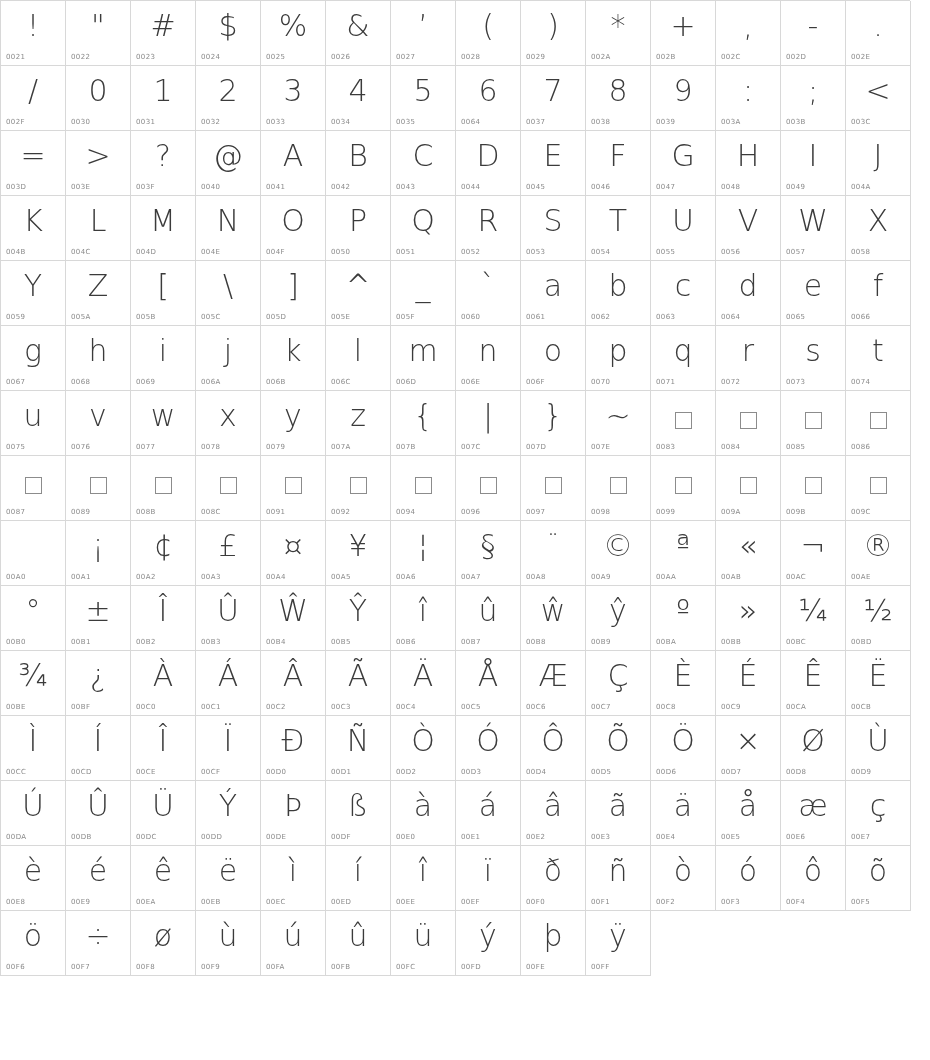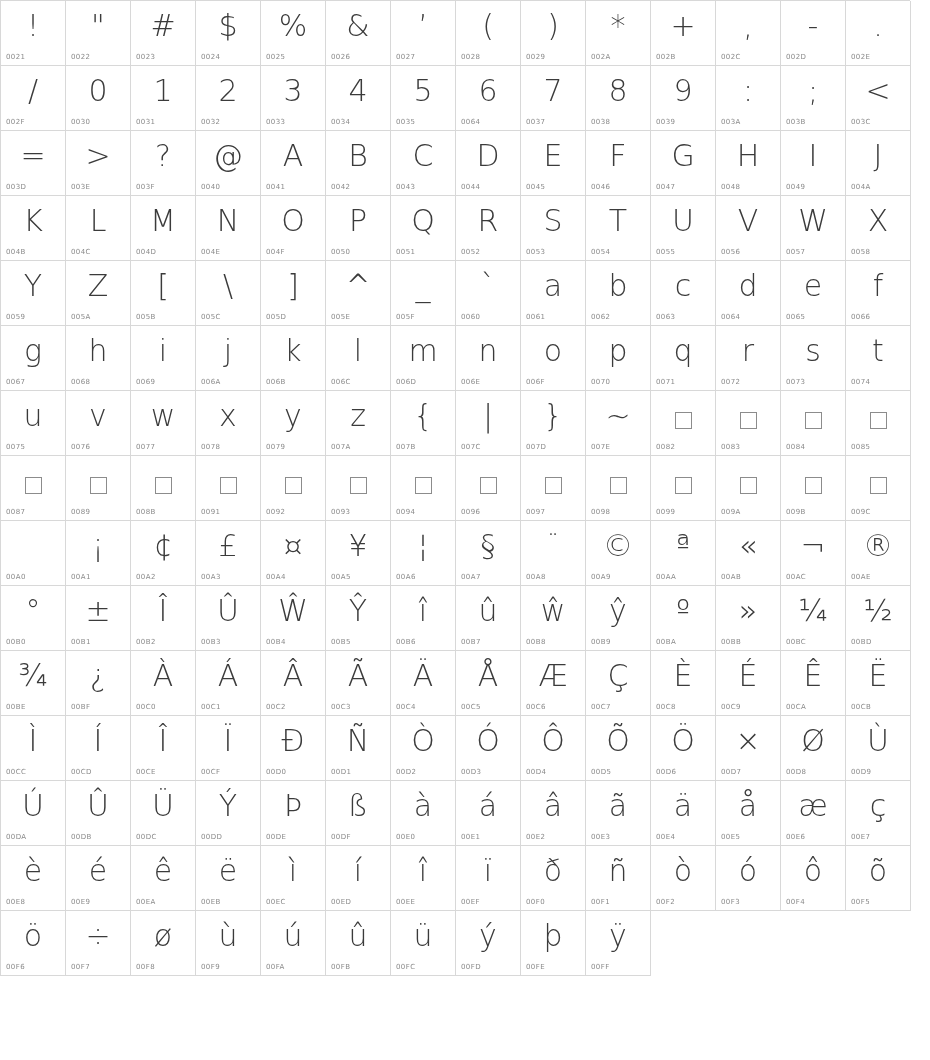--- a/index.html
+++ b/index.html
@@ -443,57 +443,57 @@
     <div class="cell">
       <div class="glyph">}</div>
       <div class="code">007D</div>
     </div>
     <div class="cell">
       <div class="glyph">~</div>
       <div class="code">007E</div>
     </div>
     <div class="cell">
       <div class="glyph notdef"></div>
-      <div class="code">0082</div>
-    </div>
-    <div class="cell">
-      <div class="glyph notdef"></div>
       <div class="code">0083</div>
     </div>
     <div class="cell">
       <div class="glyph notdef"></div>
       <div class="code">0084</div>
     </div>
     <div class="cell">
       <div class="glyph notdef"></div>
       <div class="code">0085</div>
     </div>
     <div class="cell">
       <div class="glyph notdef"></div>
+      <div class="code">0086</div>
+    </div>
+    <div class="cell">
+      <div class="glyph notdef"></div>
       <div class="code">0087</div>
     </div>
     <div class="cell">
       <div class="glyph notdef"></div>
       <div class="code">0089</div>
     </div>
     <div class="cell">
       <div class="glyph notdef"></div>
       <div class="code">008B</div>
     </div>
     <div class="cell">
       <div class="glyph notdef"></div>
+      <div class="code">008C</div>
+    </div>
+    <div class="cell">
+      <div class="glyph notdef"></div>
       <div class="code">0091</div>
     </div>
     <div class="cell">
       <div class="glyph notdef"></div>
       <div class="code">0092</div>
-    </div>
-    <div class="cell">
-      <div class="glyph notdef"></div>
-      <div class="code">0093</div>
     </div>
     <div class="cell">
       <div class="glyph notdef"></div>
       <div class="code">0094</div>
     </div>
     <div class="cell">
       <div class="glyph notdef"></div>
       <div class="code">0096</div>
     </div>
     <div class="cell">

